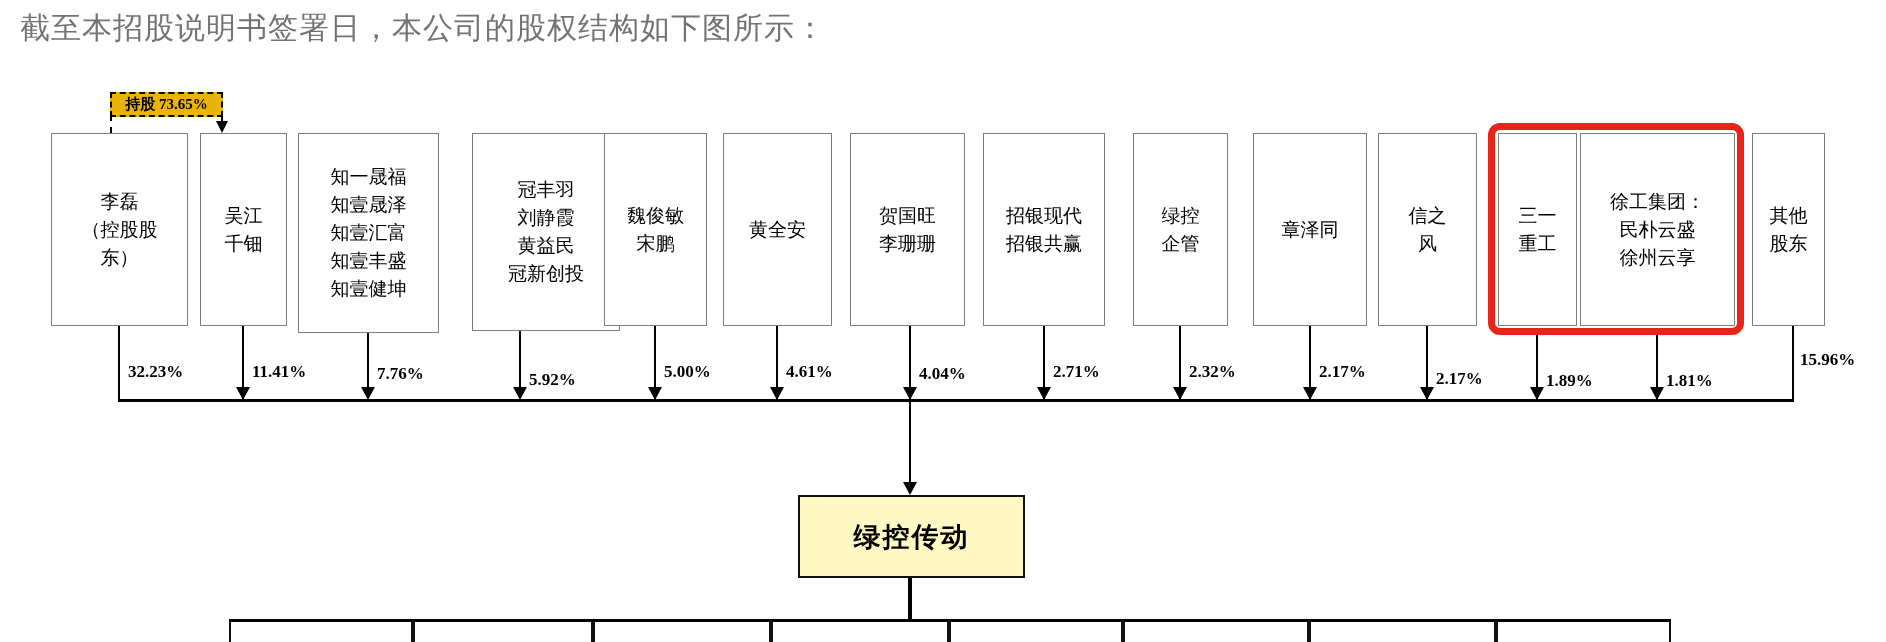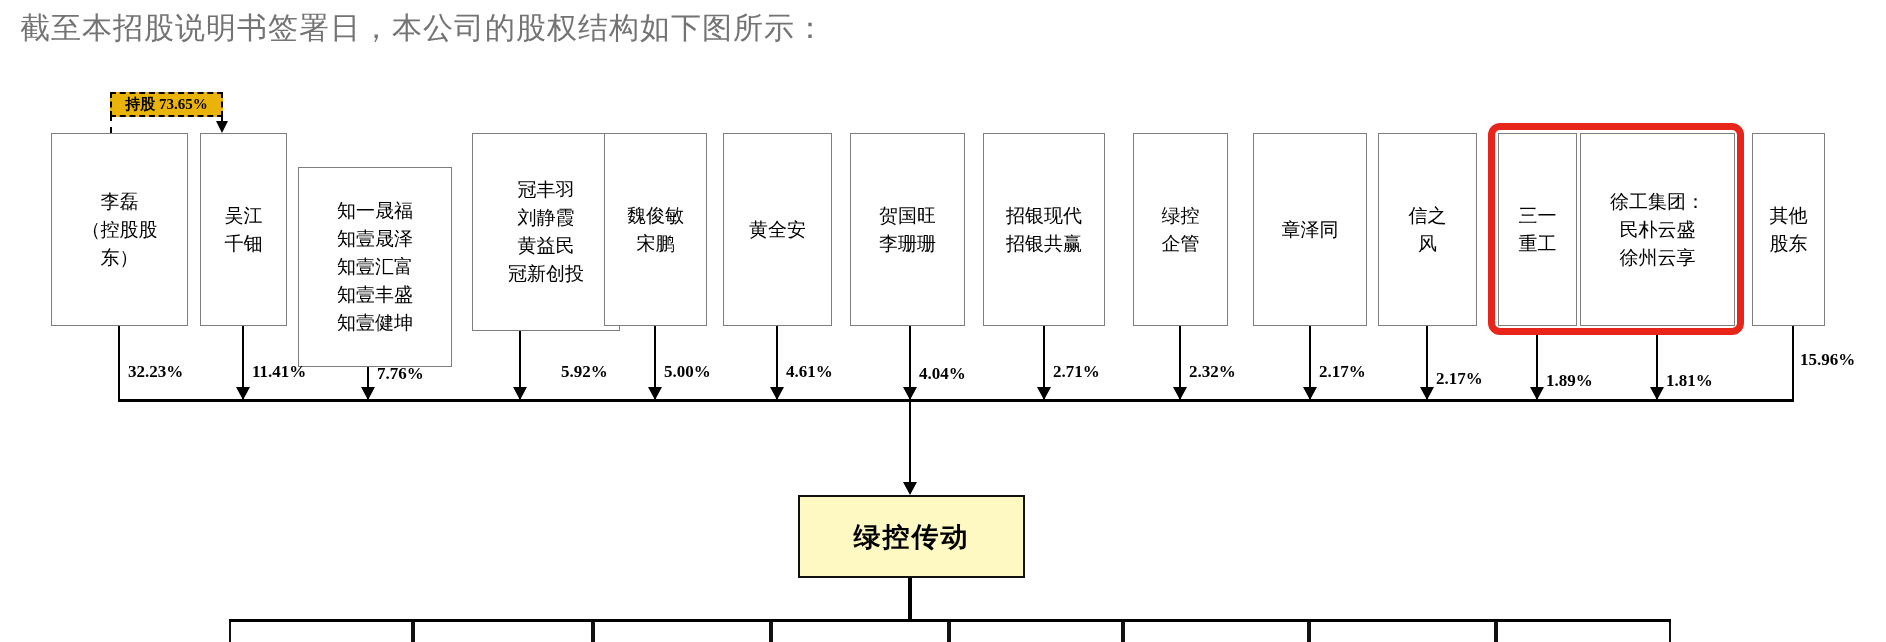--- a/index.html
+++ b/index.html
@@ -70,21 +70,21 @@
   </div>
   <div class="dashv" style="left:110px;top:115px;height:18px;"></div>
   <div class="dashv" style="left:221px;top:115px;height:8px;"></div>
   <div class="arrow small" style="left:216px;top:121px;"></div>
 
   <div class="sbox" style="left:51px;width:137px;"><span>李磊
 （控股股
 东）</span></div>
   <div class="sbox" style="left:200px;width:87px;"><span>吴江
 千钿</span></div>
-  <div class="sbox tall5" style="left:298px;width:154px;margin-top:34px;"><span>知一晟福
+  <div class="sbox tall5" style="left:298px;width:141px;"><span>知一晟福
 知壹晟泽
 知壹汇富
 知壹丰盛
 知壹健坤</span></div>
   <div class="sbox tall4" style="left:449px;width:148px;margin-left:23px;"><span>冠丰羽
 刘静霞
 黄益民
 冠新创投</span></div>
   <div class="sbox" style="left:604px;width:103px;text-align:center;"><span>魏俊敏
 宋鹏</span></div>
@@ -132,21 +132,21 @@
   <div class="arrow" style="left:1037px;top:387px;"></div>
   <div class="arrow" style="left:1173px;top:387px;"></div>
   <div class="arrow" style="left:1303px;top:387px;"></div>
   <div class="arrow" style="left:1420px;top:387px;"></div>
   <div class="arrow" style="left:1530px;top:387px;"></div>
   <div class="arrow" style="left:1650px;top:387px;"></div>
 
   <div class="pct" style="left:128px;top:362px;">32.23%</div>
   <div class="pct" style="left:252px;top:362px;">11.41%</div>
   <div class="pct" style="left:377px;top:364px;">7.76%</div>
-  <div class="pct" style="left:529px;top:362px;margin-left:32px;">5.92%</div>
+  <div class="pct" style="left:529px;top:370px;">5.92%</div>
   <div class="pct" style="left:664px;top:362px;">5.00%</div>
   <div class="pct" style="left:786px;top:362px;">4.61%</div>
   <div class="pct" style="left:919px;top:364px;">4.04%</div>
   <div class="pct" style="left:1053px;top:362px;">2.71%</div>
   <div class="pct" style="left:1189px;top:362px;">2.32%</div>
   <div class="pct" style="left:1319px;top:362px;">2.17%</div>
   <div class="pct" style="left:1436px;top:369px;">2.17%</div>
   <div class="pct" style="left:1546px;top:371px;">1.89%</div>
   <div class="pct" style="left:1666px;top:371px;">1.81%</div>
   <div class="pct" style="left:1800px;top:350px;">15.96%</div>

